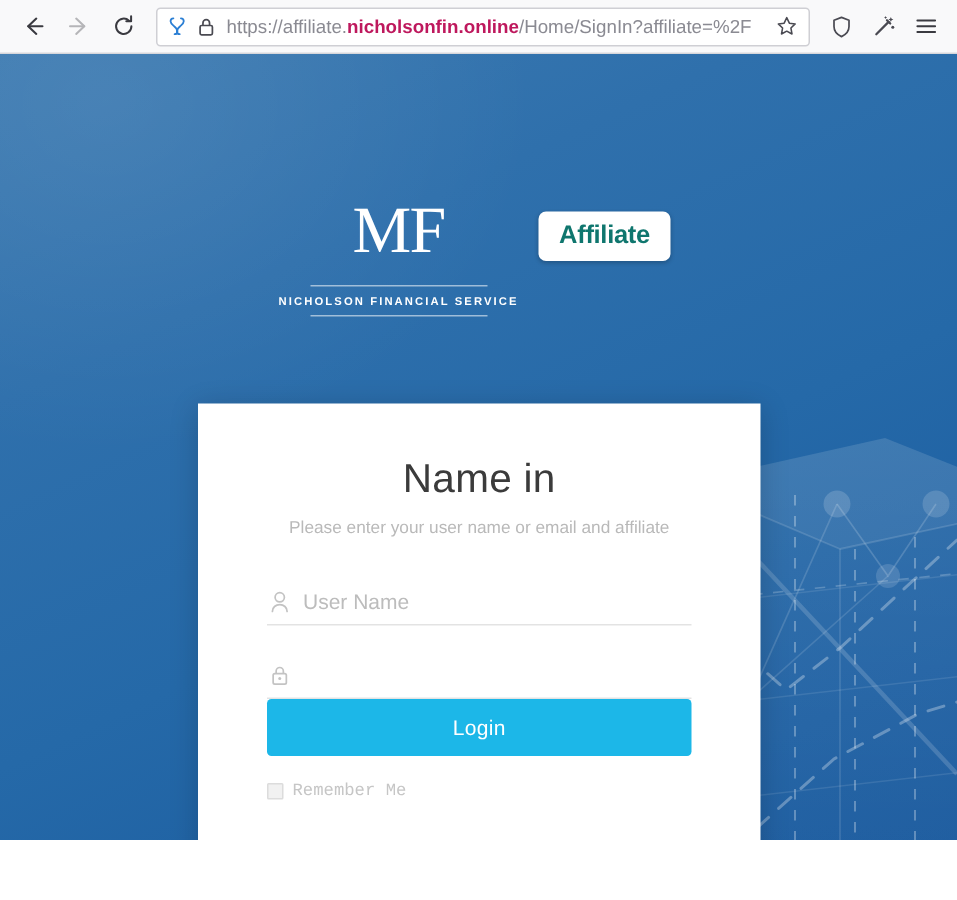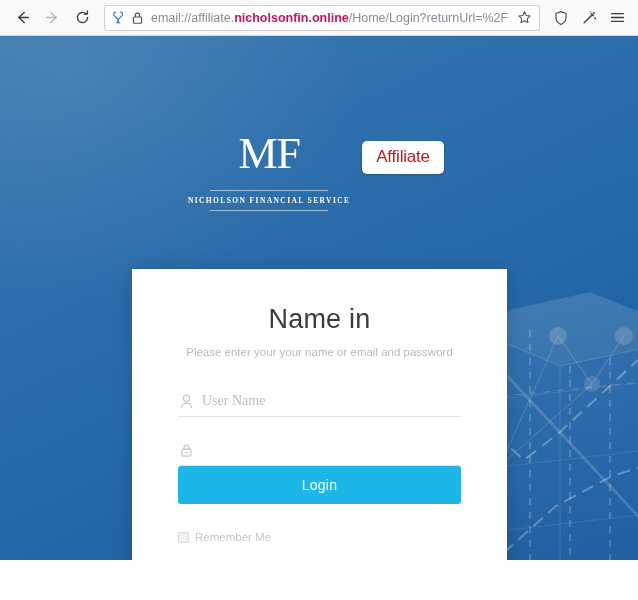--- a/index.html
+++ b/index.html
@@ -81,32 +81,32 @@
     font-family: "Liberation Serif", serif;
     font-size: 44px; line-height: 44px; color: #ffffff;
     letter-spacing: -1px; font-weight: 400;
   }
   .logo-rule {
     width: 118px; height: 1px;
     background: rgba(255,255,255,.55);
     margin-top: 14px;
   }
   .logo-sub {
-    font-family: Liberation Serif, serif;
+    font-family: Liberation Sans, sans-serif;
     font-size: 7.5px; color: #ffffff;
     letter-spacing: 1.4px; margin: 5px 0 5px; white-space: nowrap;
     font-weight: 700;
   }
   .logo-rule2 {
     width: 118px; height: 1px;
     background: rgba(255,255,255,.55);
   }
   .affiliate-badge {
-    background: #ffffff; color: #b91c1c;
-    font-size: 17px; font-weight: 400;
+    background: #ffffff; color: #0f766e;
+    font-size: 17px; font-weight: 700;
     padding: 6px 14px 7px; border-radius: 5px;
     margin-top: 9px; letter-spacing: -0.2px;
     box-shadow: 0 1px 3px rgba(0,0,0,.22);
   }
 
   
   .card {
     position: absolute;
     left: 132px; top: 233px;
     width: 375px; height: 322px;
@@ -126,37 +126,38 @@
   .field {
     display: flex; align-items: center; gap: 9px;
     border-bottom: 1px solid #e3e3e3;
     padding: 4px 2px 7px;
   }
   .field.first { margin-top: 29px; }
   .field.second { margin-top: 22px; }
   .field-icon { flex: 0 0 auto; display: flex; align-items: center; }
   .field-input {
     flex: 1 1 auto; border: 0; outline: 0;
-    font-family: Liberation Serif, serif;
+    font-family: Liberation Sans, sans-serif;
     font-size: 14px; color: #555; background: transparent;
     padding: 0;
   }
   .field-input::placeholder { color: #bcbcbc; }
 
   .login-button {
     display: block; width: 100%; 
     height: 38px; border: 0; border-radius: 3px;
     background: #1cb7e8; color: #ffffff;
     font-family: "Liberation Sans", sans-serif;
     font-size: 14px; letter-spacing: .2px; cursor: pointer;
   }
 
   .remember-row {
     display: flex; align-items: center; gap: 6px;
-    margin-top: 27px;
+    margin-top: 17px;
+    font-family: Liberation Mono, monospace;
   }
   .remember-box {
     width: 11px; height: 11px; flex: 0 0 auto;
     border: 1px solid #dcdcdc; background: #f1f1f1;
     border-radius: 1px;
   }
   .remember-label { font-size: 11.5px; color: #c6c6c6; }
 </style>
 </head>
 <body>
@@ -190,21 +191,21 @@
         <path d="M4.6 2.2c-1.1 0-1.9.9-1.9 2 0 1.5 1.3 2.4 2.4 3.3 1.3 1.1 2.2 2 2.2 3.3 0 1.1-.8 2-1.9 2" fill="none" stroke="#2b7fd4" stroke-width="1.2" stroke-linecap="round"></path>
         <path d="M9.6 2.2c1.1 0 1.9.9 1.9 2 0 1.5-1.3 2.4-2.4 3.3-1.3 1.1-2.2 2-2.2 3.3 0 1.1.8 2 1.9 2" fill="none" stroke="#2b7fd4" stroke-width="1.2" stroke-linecap="round"></path>
       </svg>
     </span>
     <span class="urlbar-icon">
       <svg width="13" height="14" viewBox="0 0 13 14">
         <rect x="2.4" y="6" width="8.2" height="6.2" rx="1" fill="none" stroke="#4a4a52" stroke-width="1.15"></rect>
         <path d="M4.3 6V4.3a2.2 2.2 0 0 1 4.4 0V6" fill="none" stroke="#4a4a52" stroke-width="1.15"></path>
       </svg>
     </span>
-    <span class="url-text"><span>email://affiliate.</span><b>nicholsonfin.online</b><span>/Home/Login?returnUrl=%2F</span></span>
+    <span class="url-text"><span>https://affiliate.</span><b>nicholsonfin.online</b><span>/Home/SignIn?affiliate=%2F</span></span>
     <span class="star-btn">
       <svg width="15" height="15" viewBox="0 0 16 16">
         <path d="M8 1.9l1.85 3.9 4.15.55-3.03 2.92.76 4.24L8 11.5l-3.73 2.01.76-4.24L2 6.35l4.15-.55z" fill="none" stroke="#4a4a52" stroke-width="1.1" stroke-linejoin="round"></path>
       </svg>
     </span>
   </div>
 
   <div class="tool-btn">
     <svg width="16" height="16" viewBox="0 0 16 16">
       <path d="M8 1.6l5 1.9v4.2c0 3.1-2.1 5.4-5 6.7-2.9-1.3-5-3.6-5-6.7V3.5z" fill="none" stroke="#4a4a52" stroke-width="1.15" stroke-linejoin="round"></path>
@@ -286,21 +287,21 @@
         <div class="logo-sub">NICHOLSON FINANCIAL SERVICE</div>
         <div class="logo-rule2"></div>
       </div>
       <div class="affiliate-badge">Affiliate</div>
     </div>
   </div>
 
   <div class="card">
 
     <div class="card-title">Name in</div>
-    <div class="card-sub">Please enter your your name or email and password</div>
+    <div class="card-sub">Please enter your user name or email and affiliate</div>
 
     <div class="field first">
       <span class="field-icon">
         <svg width="13" height="15" viewBox="0 0 13 15">
           <circle cx="6.5" cy="4.2" r="3.1" fill="none" stroke="#c3c3c3" stroke-width="1.15"></circle>
           <path d="M1.6 13.6c0-2.7 2.2-4.5 4.9-4.5s4.9 1.8 4.9 4.5" fill="none" stroke="#c3c3c3" stroke-width="1.15" stroke-linecap="round"></path>
         </svg>
       </span>
       <input class="field-input" type="text" placeholder="User Name" style="">
     </div>

